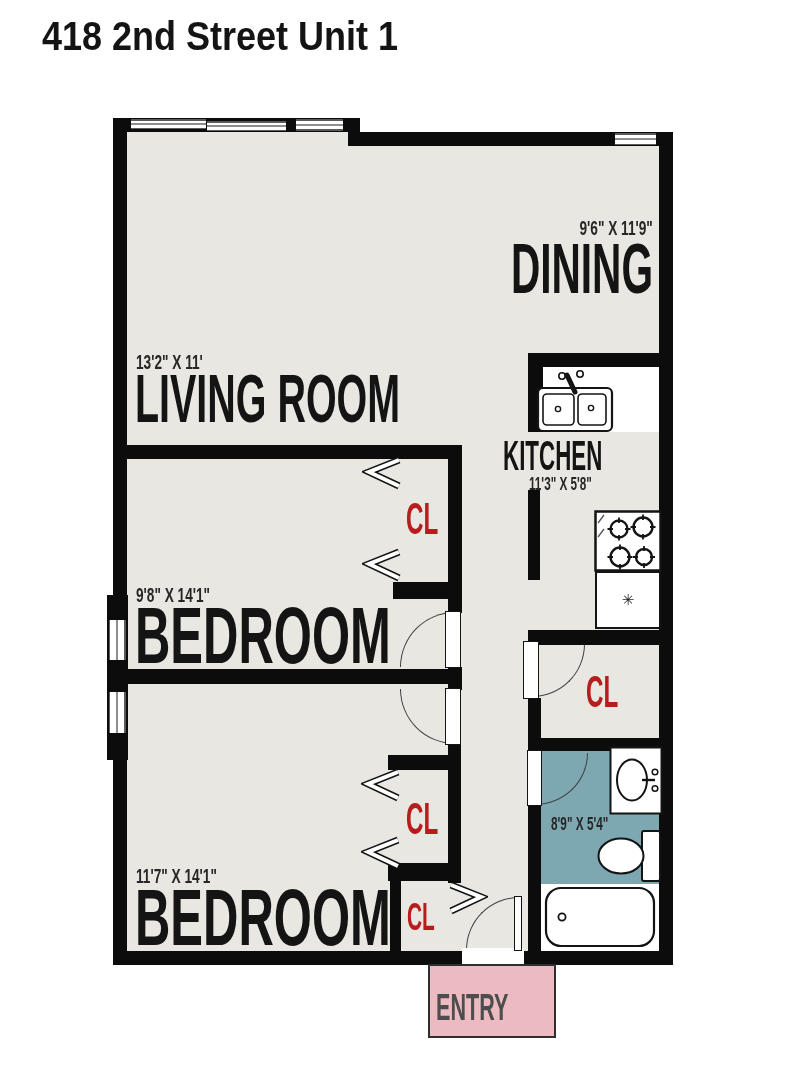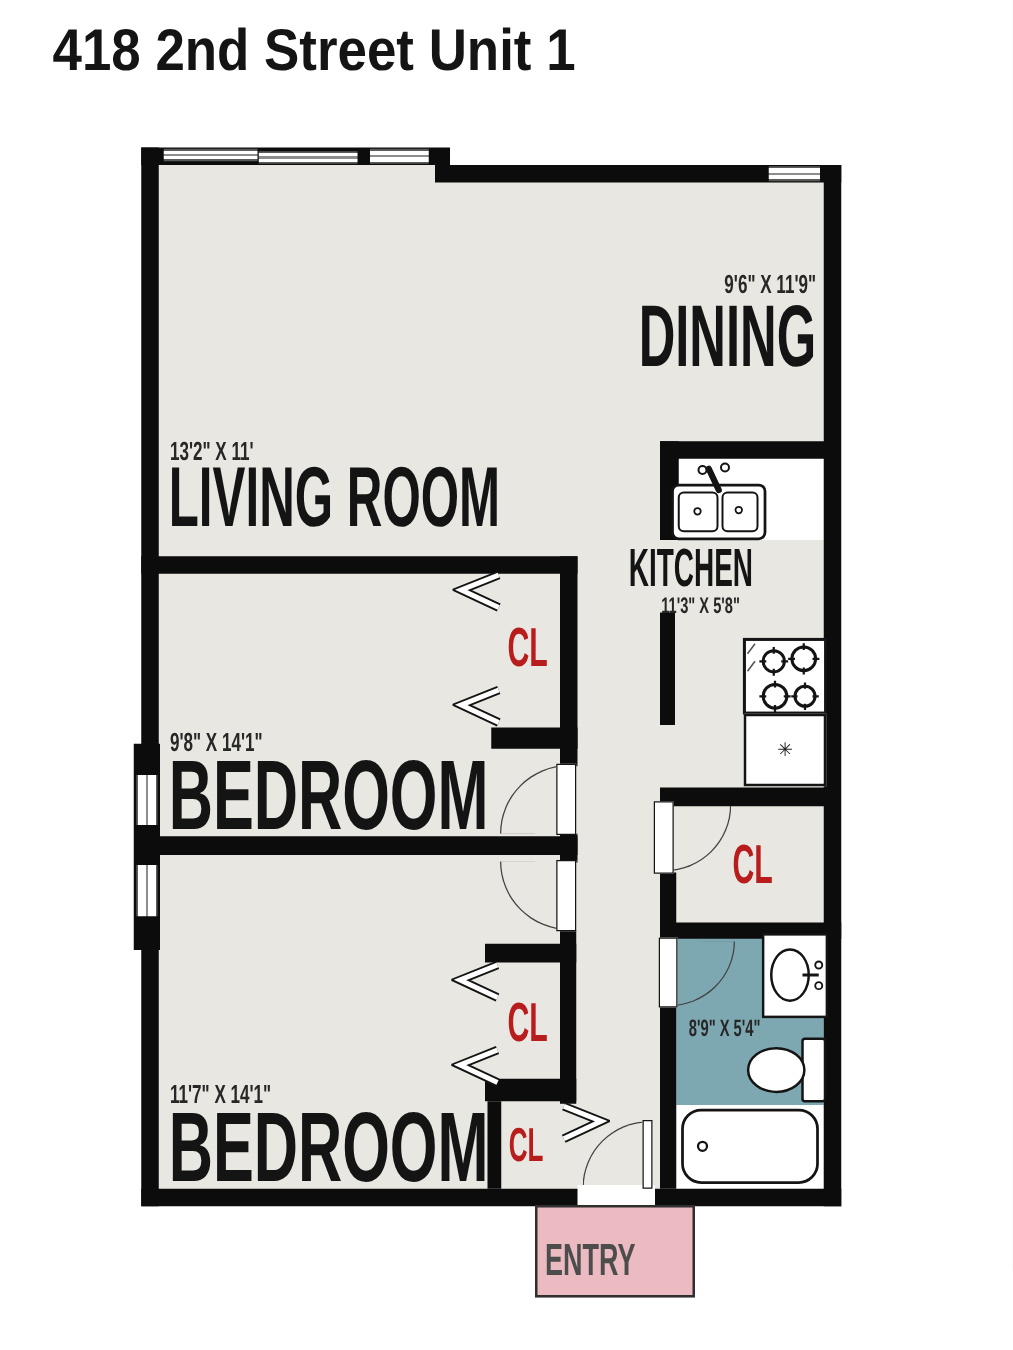--- a/index.html
+++ b/index.html
@@ -26,21 +26,21 @@
   svg{position:absolute;}
   .fridge{position:absolute;background:#fff;border:2.5px solid #141414;box-sizing:border-box;
           display:flex;align-items:center;justify-content:center;font-size:15px;color:#222;}
   .entrybox{position:absolute;background:#ecbac1;border:2px solid #2f2f2f;box-sizing:border-box;}
 </style>
 </head>
 <body>
 
 <div class="screen">
 
-  <div class="lbl" style="left:42px;top:16px;font-size:47px;">
+  <div class="lbl" style="left:42px;top:16px;font-size:40px;">
     <span class="cx90">418 2nd Street Unit 1</span>
   </div>
 
   <div class="abs" style="left:0;top:0;width:810px;height:1080px;">
 
     <div class="floor" style="left:120px;top:125px;width:546px;height:833px;"></div>
     <div class="white" style="left:352px;top:96px;width:335px;height:36px;"></div>
     <div class="abs" style="left:541px;top:745px;width:118px;height:141px;background:#7da8b2;"></div>
     <div class="white" style="left:541px;top:884px;width:118px;height:67px;"></div>
     <div class="white" style="left:541px;top:366px;width:118px;height:66px;"></div>

